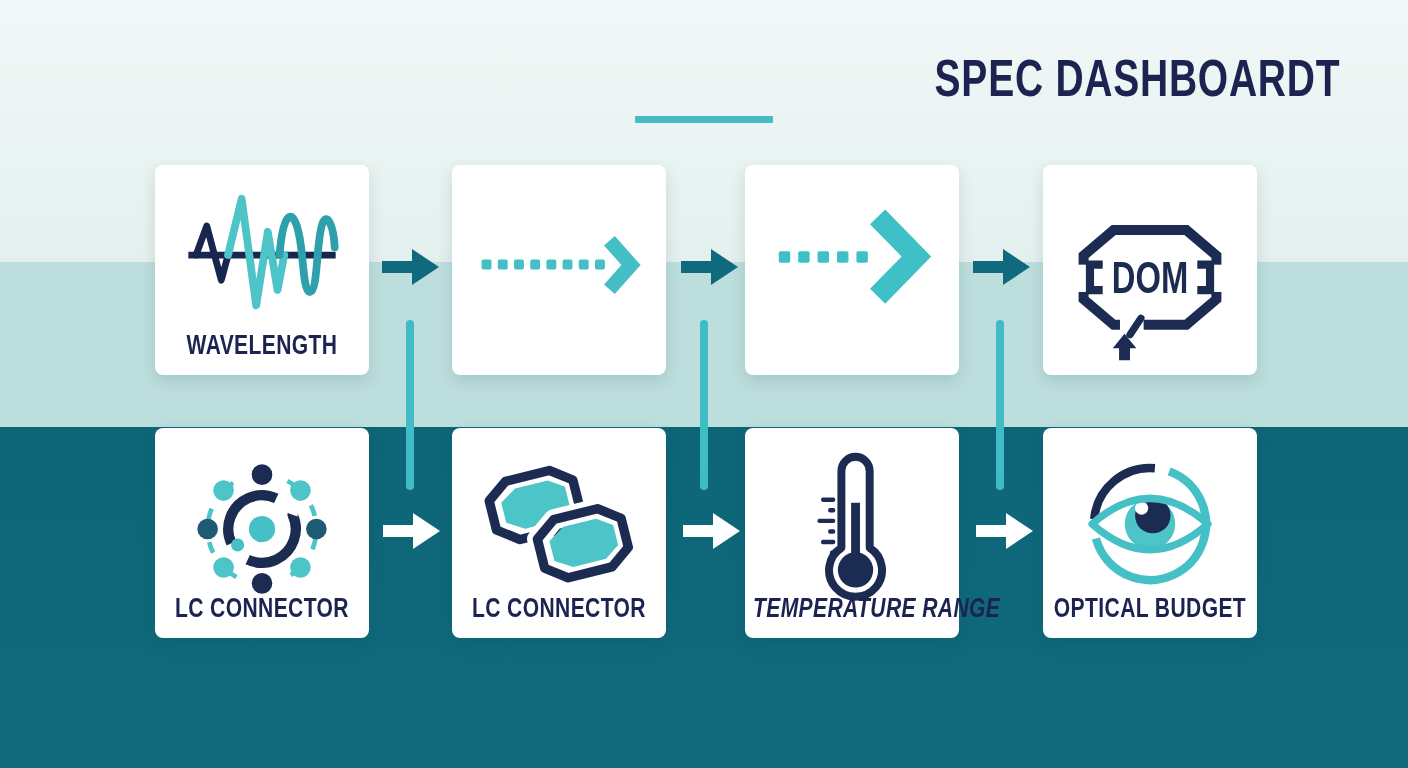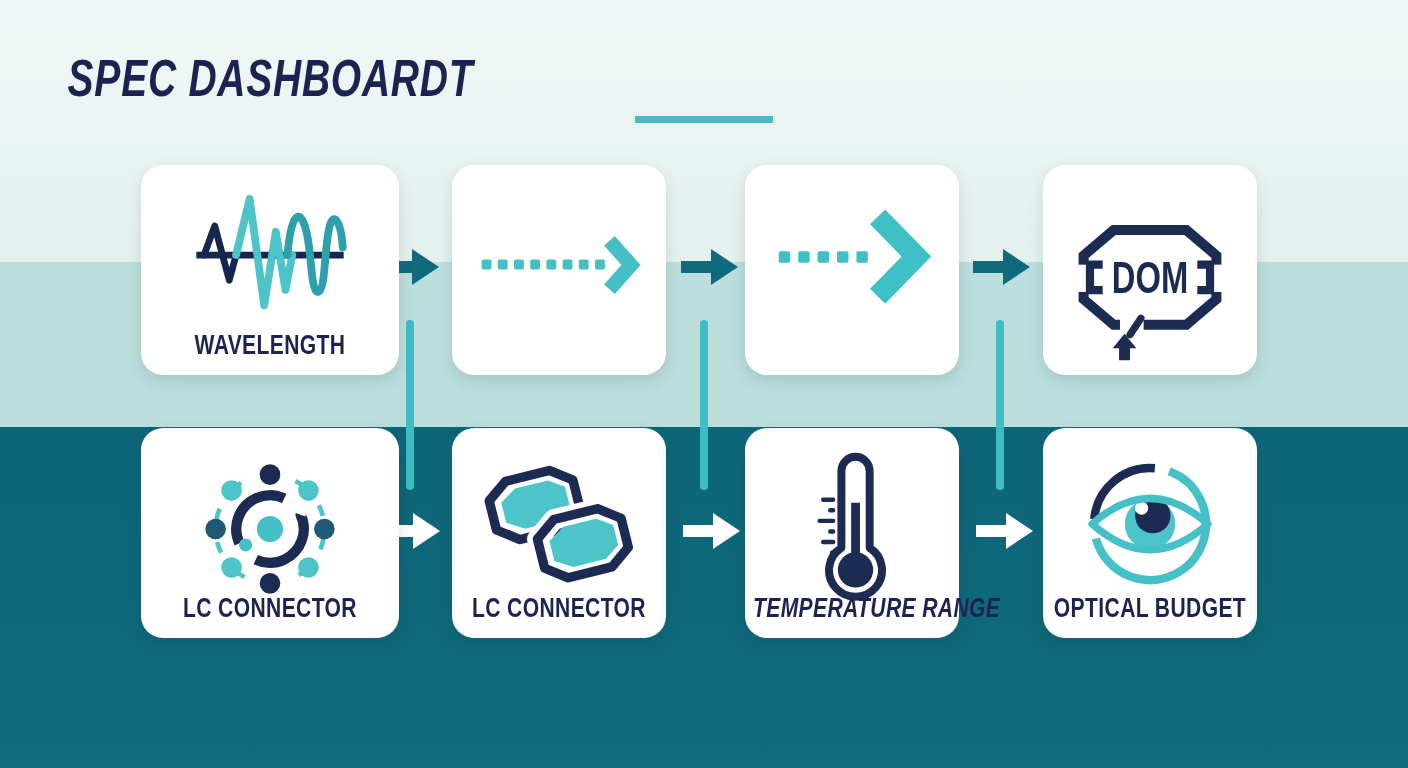--- a/index.html
+++ b/index.html
@@ -4,29 +4,29 @@
 <style>
   html,body{margin:0;padding:0;}
   body{width:1408px;height:768px;position:relative;overflow:hidden;
        font-family:"Liberation Sans",sans-serif;background:#0e6879;}
   
   .band{position:absolute;left:0;width:1408px;}
   .band-top{top:0;height:262px;background:linear-gradient(180deg,#f2f8f7 0%,#e3f0ee 100%);}
   .band-mid{top:262px;height:165px;background:#bcdedd;}
   .band-bottom{top:427px;height:341px;background:linear-gradient(180deg,#0d6678 0%,#116b7d 100%);}
   
-  .title-wrap{position:absolute;top:52px;left:0;right:0;text-align:left;font-style:italic;}
+  .title-wrap{position:absolute;top:52px;left:0;right:0;text-align:right;}
   .title{display:inline-block;font-weight:700;font-size:52px;line-height:1;color:#1c2350;
          letter-spacing:1px;transform:scaleX(0.75);white-space:nowrap;}
   .title-underline{width:138px;height:7px;background:#45bcc3;margin:12px auto 0;border-radius:1px;}
   
-  .card{position:absolute;width:214px;height:210px;background:#ffffff;border-radius:22px;
+  .card{position:absolute;width:214px;height:210px;background:#ffffff;border-radius:8px;
         box-shadow:0 6px 16px rgba(10,45,55,0.13);}
   .r1{top:165px;} .r2{top:428px;}
-  .c1{left:141px;padding-left:44px;} .c2{left:452px;} .c3{left:745px;font-style:italic;} .c4{left:1043px;}
+  .c1{left:155px;} .c2{left:452px;} .c3{left:745px;font-style:italic;} .c4{left:1043px;}
   .card-label{position:absolute;bottom:14px;left:-20px;right:-20px;text-align:center;
         font-weight:700;font-size:27px;color:#1c2350;letter-spacing:.5px;white-space:nowrap;
         transform:scaleX(0.78);}
   .icon{position:absolute;left:50%;transform:translateX(-50%);overflow:visible;}
   
   .h-arrow{position:absolute;width:58px;height:48px;}
   .v-line{position:absolute;width:8px;height:170px;top:320px;border-radius:4px;background:#3fbcc6;}
 </style>
 </head>
 <body>

